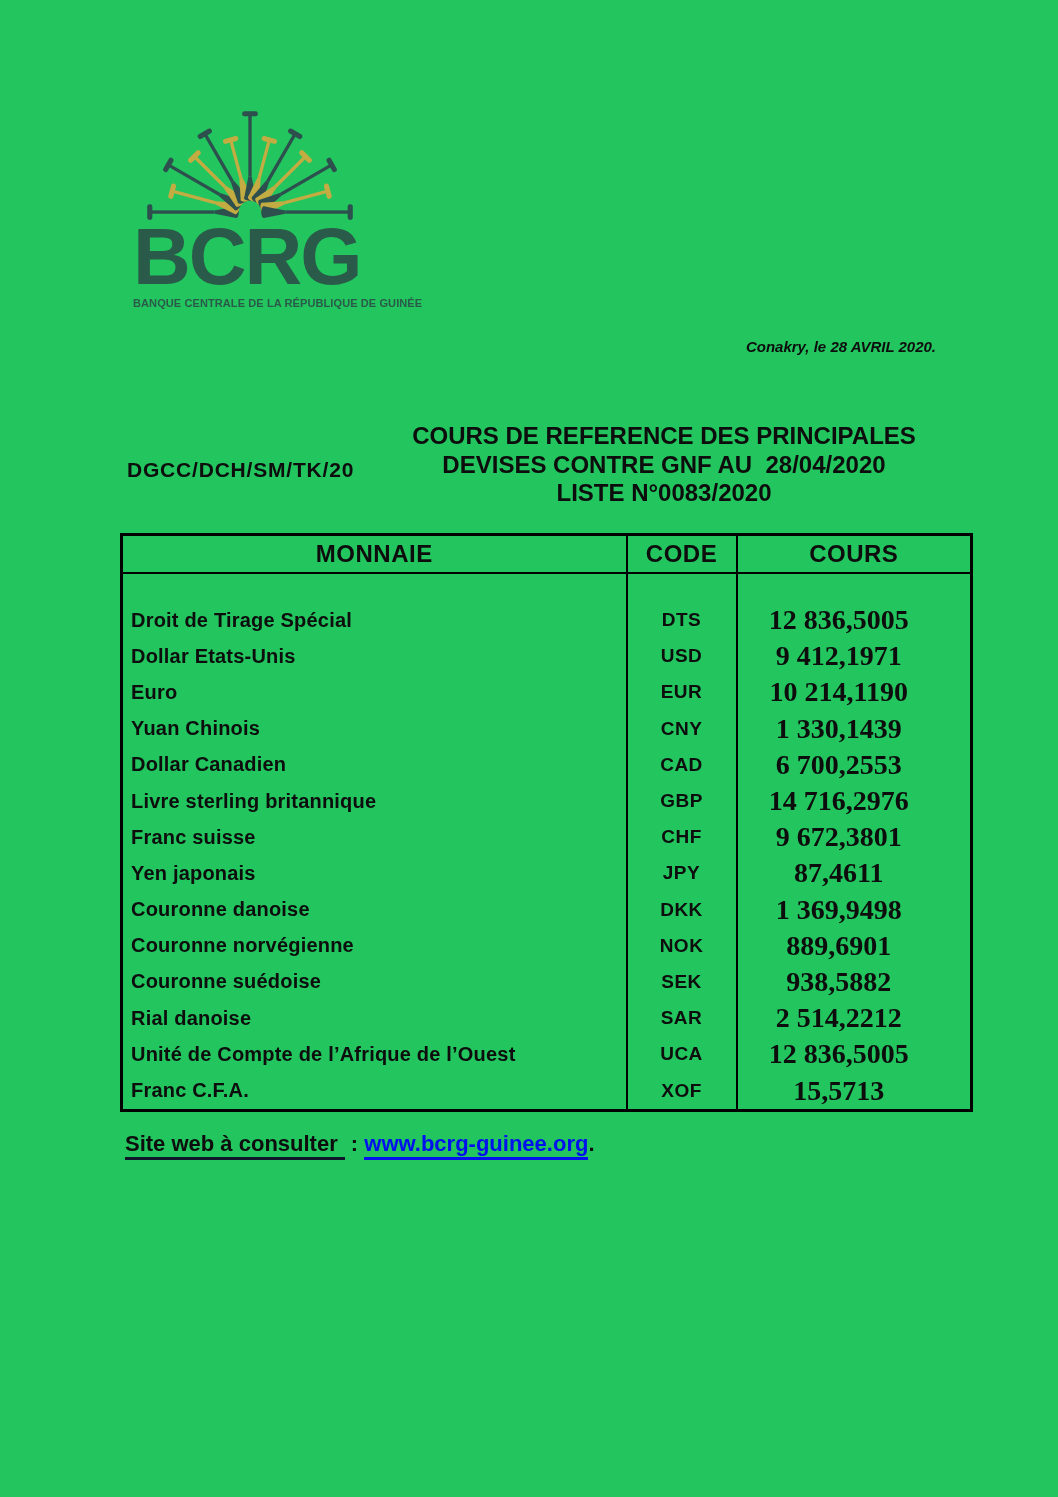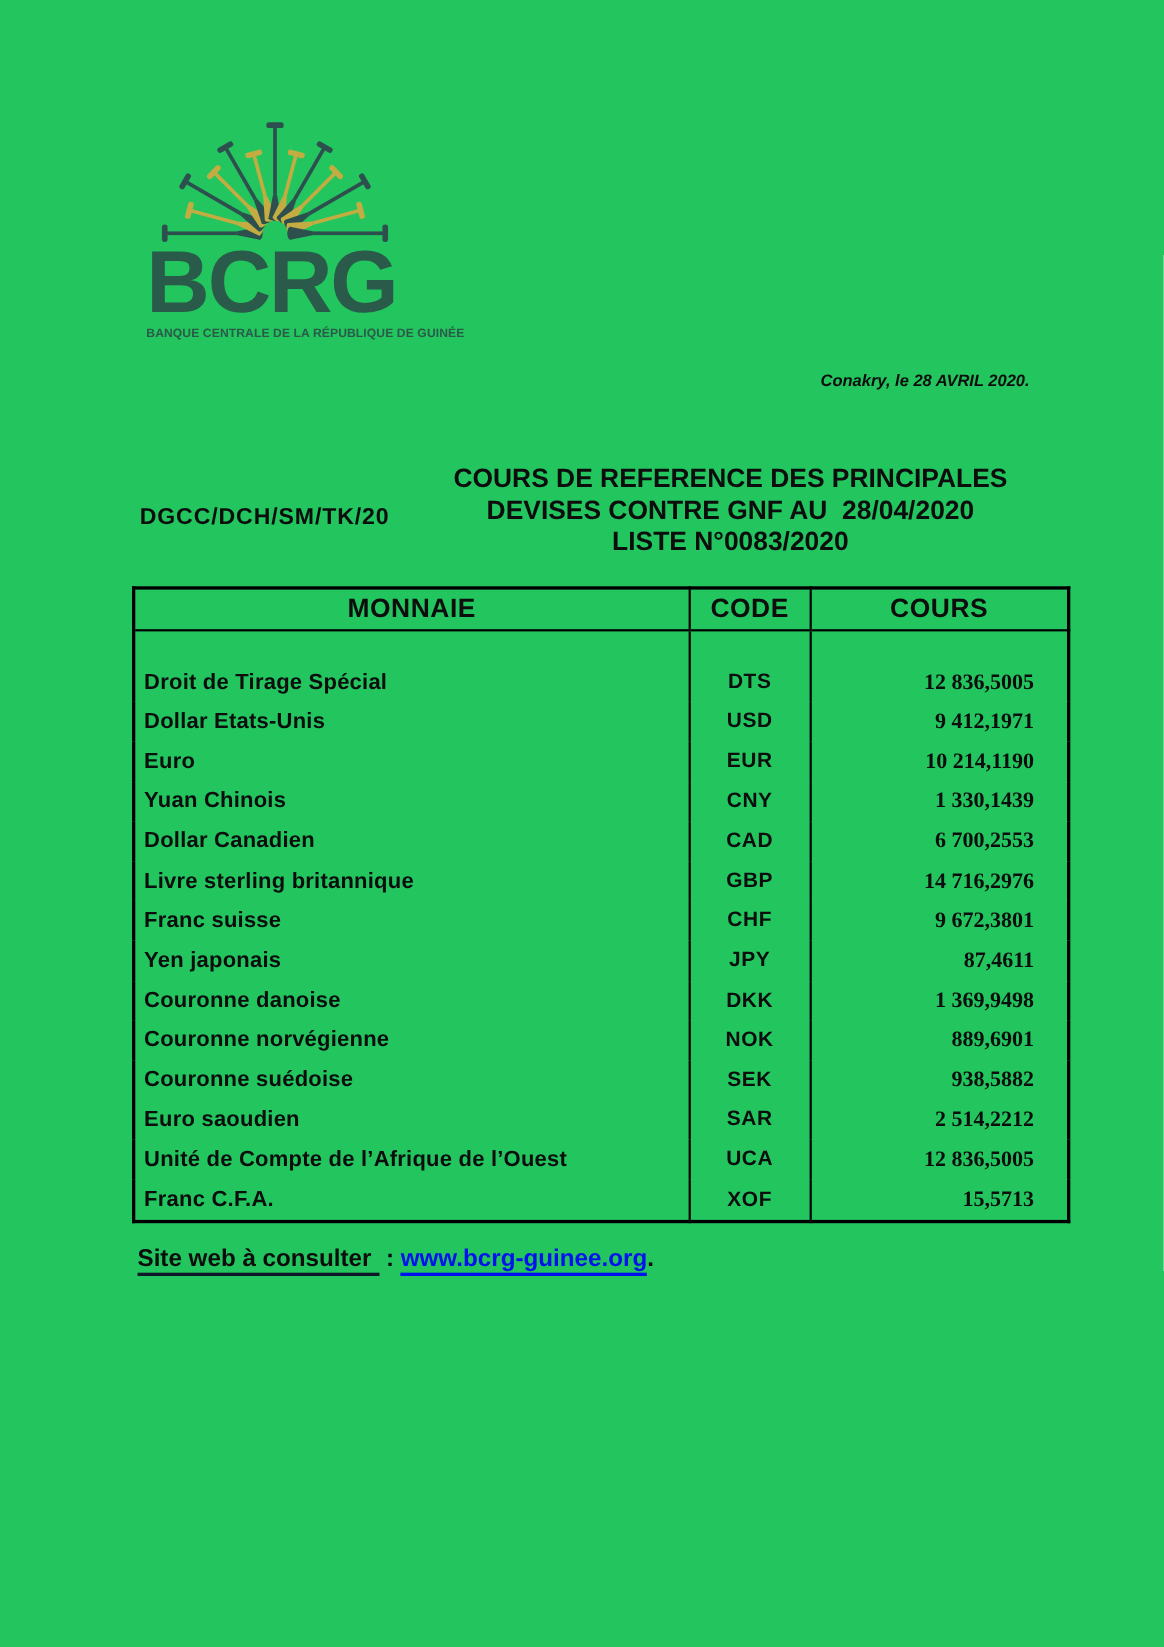--- a/index.html
+++ b/index.html
@@ -48,22 +48,22 @@
   .rates col.c3 { width:235px; }
   .rates th {
     height:36px; font-size:24px; font-weight:bold; text-align:center;
     border-bottom:2px solid #000; padding:0; letter-spacing:0.5px;
   }
   .rates th.b, .rates td.b { border-left:2px solid #000; }
   .rates td { height:36.2px; padding:0; font-weight:bold; }
   .rates td.monnaie { font-size:20px; padding-left:8px; letter-spacing:0.2px; }
   .rates td.code { font-size:19px; text-align:center; letter-spacing:0.5px; }
   .rates td.cours {
-    font-family:"Liberation Serif", serif; font-size:20px;
-    text-align:right; padding-right:30px;
+    font-family:"Liberation Serif", serif; font-size:28px;
+    text-align:center; padding-right:30px;
   }
   .rates tbody tr:first-child td { padding-top:28px; }
 
   
   .footer {
     position:absolute; left:125px; top:1131px;
     font-size:22px; font-weight:bold;
   }
   .site-label {
     display:inline-block; border-bottom:3px solid #0f172a; padding-right:7px;
@@ -237,21 +237,21 @@
           <td class="monnaie">Couronne norvégienne</td>
           <td class="code b">NOK</td>
           <td class="cours b">889,6901</td>
         </tr>
       <tr>
           <td class="monnaie">Couronne suédoise</td>
           <td class="code b">SEK</td>
           <td class="cours b">938,5882</td>
         </tr>
       <tr>
-          <td class="monnaie">Euro saoudien</td>
+          <td class="monnaie">Rial danoise</td>
           <td class="code b">SAR</td>
           <td class="cours b">2 514,2212</td>
         </tr>
       <tr>
           <td class="monnaie">Unité de Compte de l’Afrique de l’Ouest</td>
           <td class="code b">UCA</td>
           <td class="cours b">12 836,5005</td>
         </tr>
       <tr>
           <td class="monnaie">Franc C.F.A.</td>

